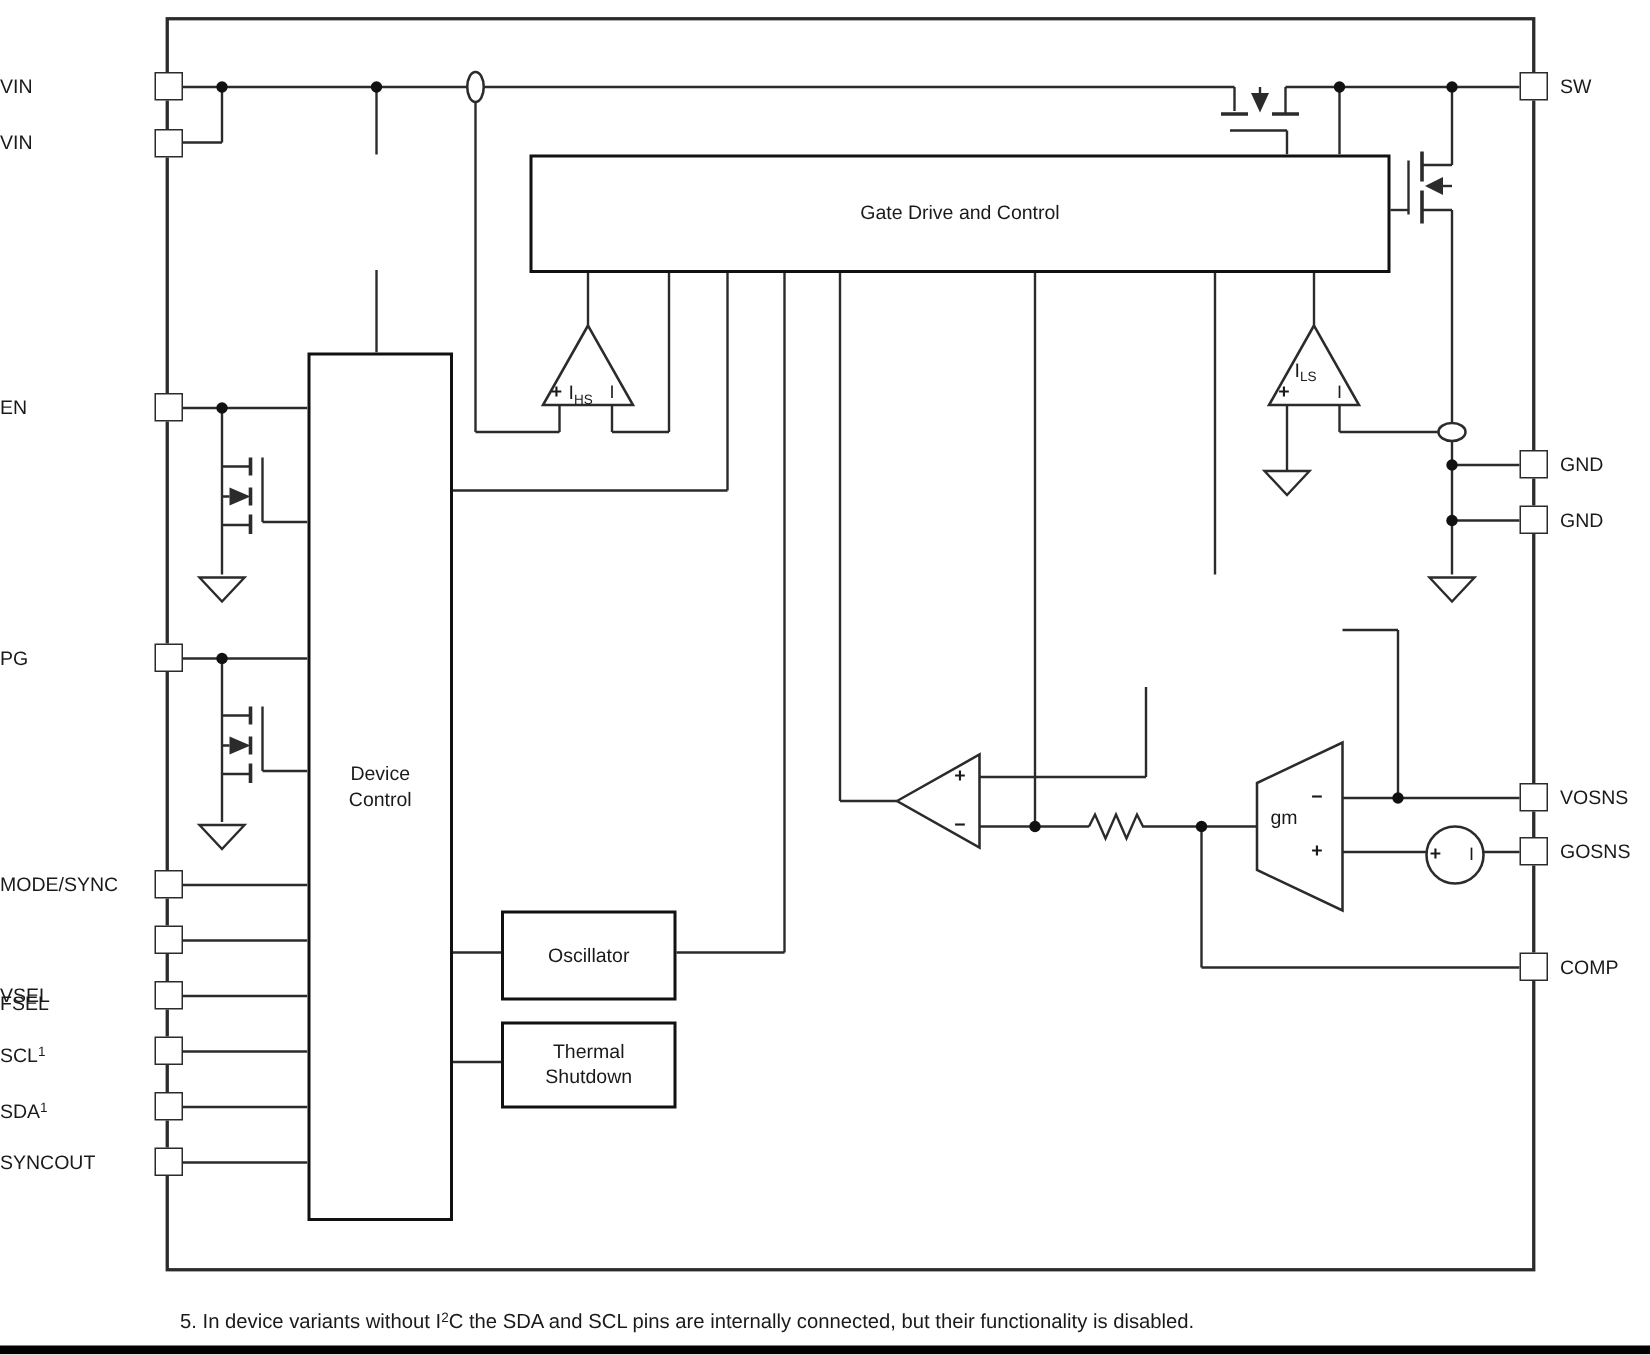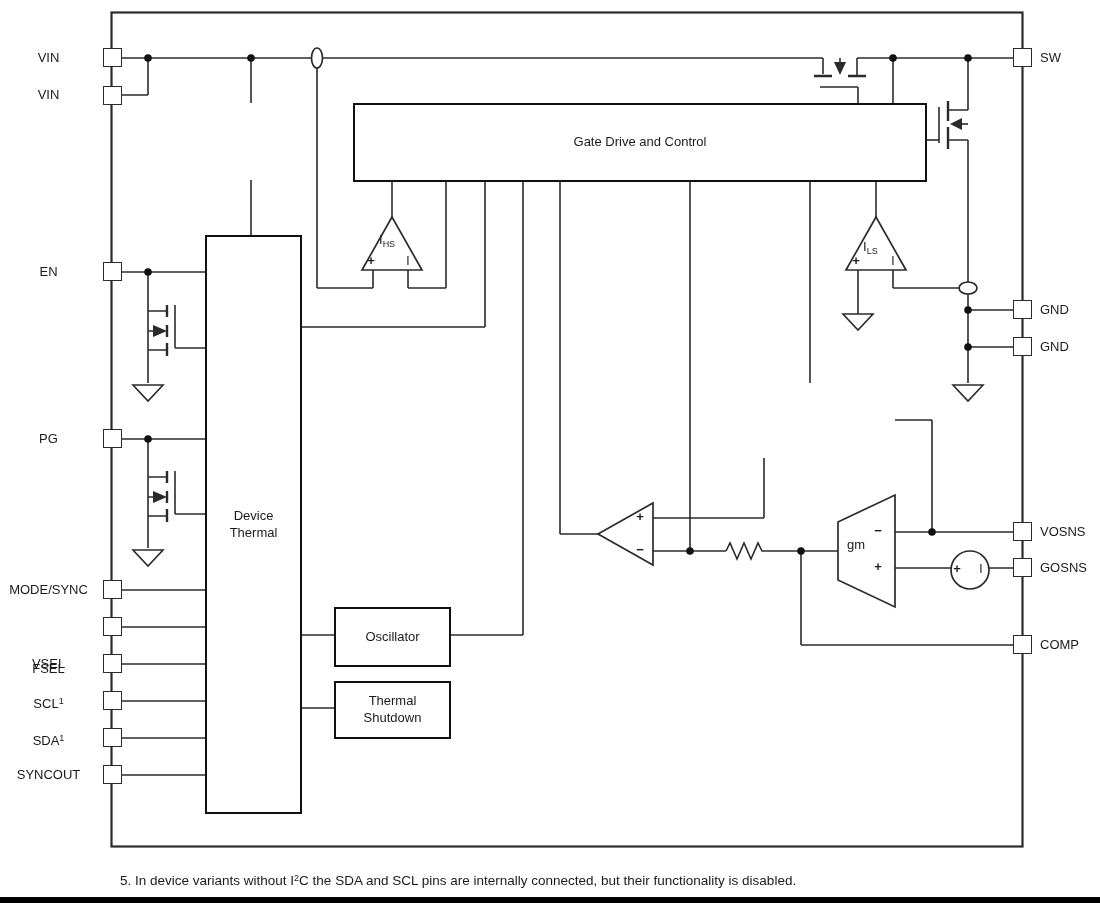--- a/index.html
+++ b/index.html
@@ -5,21 +5,21 @@
   html,body{margin:0;padding:0;background:#ffffff;}
   #canvas{position:relative;width:1100px;height:903px;background:#ffffff;overflow:hidden;
           font-family:"Liberation Sans", sans-serif;color:#1a1a1a;}
   svg{position:absolute;left:0;top:0;}
   .block{position:absolute;border:2px solid #111;background:#fff;display:flex;
          align-items:center;justify-content:center;text-align:center;
          font-size:13px;line-height:1.3;white-space:pre-line;z-index:3;}
   .pin{position:absolute;width:19px;height:19px;border:1.8px solid #2b2b2b;background:#fff;
        box-sizing:border-box;z-index:4;}
   .pin-label{position:absolute;font-size:13px;height:16px;line-height:16px;z-index:4;}
-  .pin-label.lft{left:0;width:97px;text-align:center;}
+  .pin-label.lft{left:0;width:97px;text-align:left;}
   .pin-label.rgt{left:1040px;width:90px;text-align:left;}
   .sup{font-size:9px;vertical-align:4px;}
   .mark{position:absolute;font-size:13px;font-weight:bold;width:14px;height:14px;
         line-height:14px;text-align:center;z-index:5;}
   .mark.thin{font-weight:normal;font-size:12px;}
   .amp-label{position:absolute;font-size:13px;z-index:5;white-space:nowrap;}
   .amp-label .sb{font-size:9px;vertical-align:-3px;}
   .gm-label{position:absolute;font-size:13px;z-index:5;text-align:center;}
   .footnote{position:absolute;left:120px;top:873px;font-size:13.5px;z-index:5;}
   .footer-bar{position:absolute;left:0;top:897px;width:1100px;height:6px;z-index:5;}
@@ -133,26 +133,26 @@
       <circle cx="968" cy="310" r="3.8"></circle>
         <circle cx="968" cy="347" r="3.8"></circle>
       <circle cx="690" cy="551" r="3.8"></circle>
         <circle cx="801" cy="551" r="3.8"></circle>
       <circle cx="932" cy="532" r="3.8"></circle>
     </g>
   </svg>
 
   <div class="block" style="left:353px;top:103px;width:570px;height:75px;"><span>Gate Drive and Control</span></div>
   <div class="block" style="left:205px;top:235px;width:93px;height:575px;"><span>Device
-Thermal</span></div>
+Control</span></div>
   <div class="block" style="left:334px;top:607px;width:113px;height:56px;text-align:center;"><span>Oscillator</span></div>
   <div class="block" style="left:334px;top:681px;width:113px;height:54px;"><span>Thermal
 Shutdown</span></div>
 
-  <div class="amp-label" style="left:379px;top:232px;text-align:right;"><span>I</span><span class="sb">HS</span></div>
+  <div class="amp-label" style="left:379px;top:254px;text-align:right;"><span>I</span><span class="sb">HS</span></div>
   <div class="mark" style="left:364px;top:254px;">+</div>
   <div class="mark thin" style="left:401px;top:254px;">I</div>
 
   <div class="amp-label" style="left:863px;top:239px;"><span>I</span><span class="sb">LS</span></div>
   <div class="mark" style="left:849px;top:254px;">+</div>
   <div class="mark thin" style="left:886px;top:254px;">I</div>
 
   <div class="mark" style="left:633px;top:510px;">+</div>
   <div class="mark" style="left:633px;top:543px;">−</div>
 

